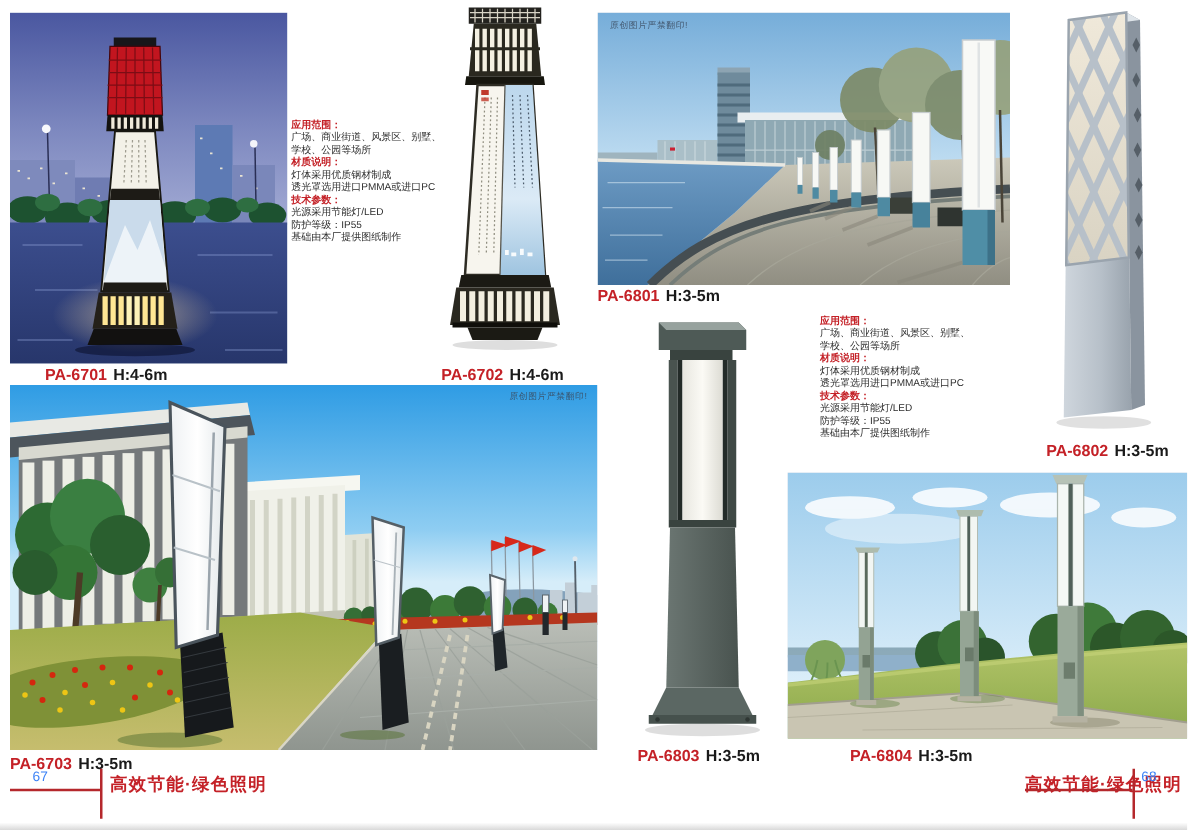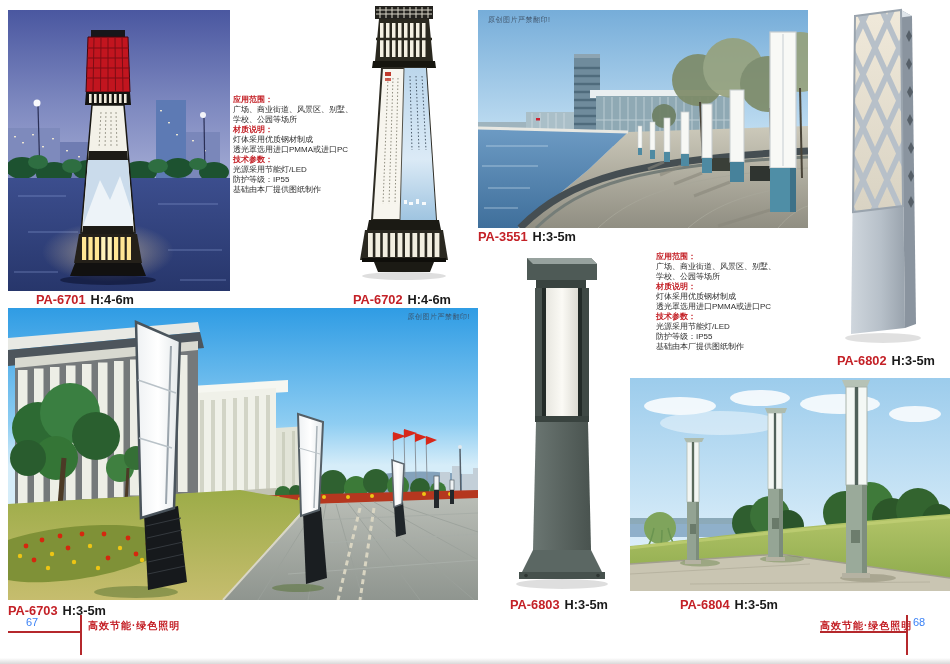--- a/index.html
+++ b/index.html
@@ -10,21 +10,21 @@
   .render{position:absolute;}
   .prod-label{position:absolute;font-size:12.8px;white-space:nowrap;color:#1a1a1a;}
   .prod-label .code{color:#c42127;font-weight:bold;}
   .prod-label .ht{font-weight:bold;color:#1a1a1a;margin-left:5px;text-align:right;}
   .spec{position:absolute;width:142px;font-size:8px;line-height:10px;color:#2d2d2d;}
   .spec span{display:block;white-space:nowrap;}
   .spec .t{color:#c42127;font-weight:bold;}
   .watermark{position:absolute;font-size:7px;letter-spacing:.5px;color:#3a4a5e;opacity:.85;}
   .footer-num{position:absolute;font-size:11px;color:#3b82f6;}
   .redline{position:absolute;background:#b5282c;}
-  .slogan{position:absolute;font-size:10px;font-weight:bold;color:#c42127;letter-spacing:1px;white-space:nowrap;}
+  .slogan{position:absolute;font-size:14px;font-weight:bold;color:#c42127;letter-spacing:1px;white-space:nowrap;}
   .scan-edge{position:absolute;left:0;right:0;bottom:0;height:6px;
              background:linear-gradient(180deg,#ffffff 0%,#d9d9d9 100%);}
 </style>
 </head>
 <body>
 
 <div class="page">
 
   <div class="photo" style="left:8px;top:10px;width:222px;height:281px;">
     <svg width="222" height="281" viewBox="0 0 222 281">
@@ -572,21 +572,21 @@
           <line x1="252" y1="172" x2="216" y2="186"></line>
         <line x1="224" y1="163" x2="196" y2="174"></line>
           <line x1="203" y1="156" x2="182" y2="165"></line>
         <line x1="186" y1="152" x2="170" y2="159"></line>
       </g>
     </svg>
     <span class="watermark" style="top:5px;left:10px;">原创图片严禁翻印!</span>
   </div>
 
   <div class="prod-label" style="left:478px;top:229px;">
-    <span class="code">PA-3551</span><span class="ht">H:3-5m</span>
+    <span class="code">PA-6801</span><span class="ht">H:3-5m</span>
   </div>
 
   <div class="spec" style="left:656px;top:252px;">
     <span class="t">应用范围：</span>
     <span>广场、商业街道、风景区、别墅、</span>
     <span>学校、公园等场所</span>
     <span class="t">材质说明：</span>
     <span>灯体采用优质钢材制成</span>
     <span>透光罩选用进口PMMA或进口PC</span>
     <span class="t">技术参数：</span>

